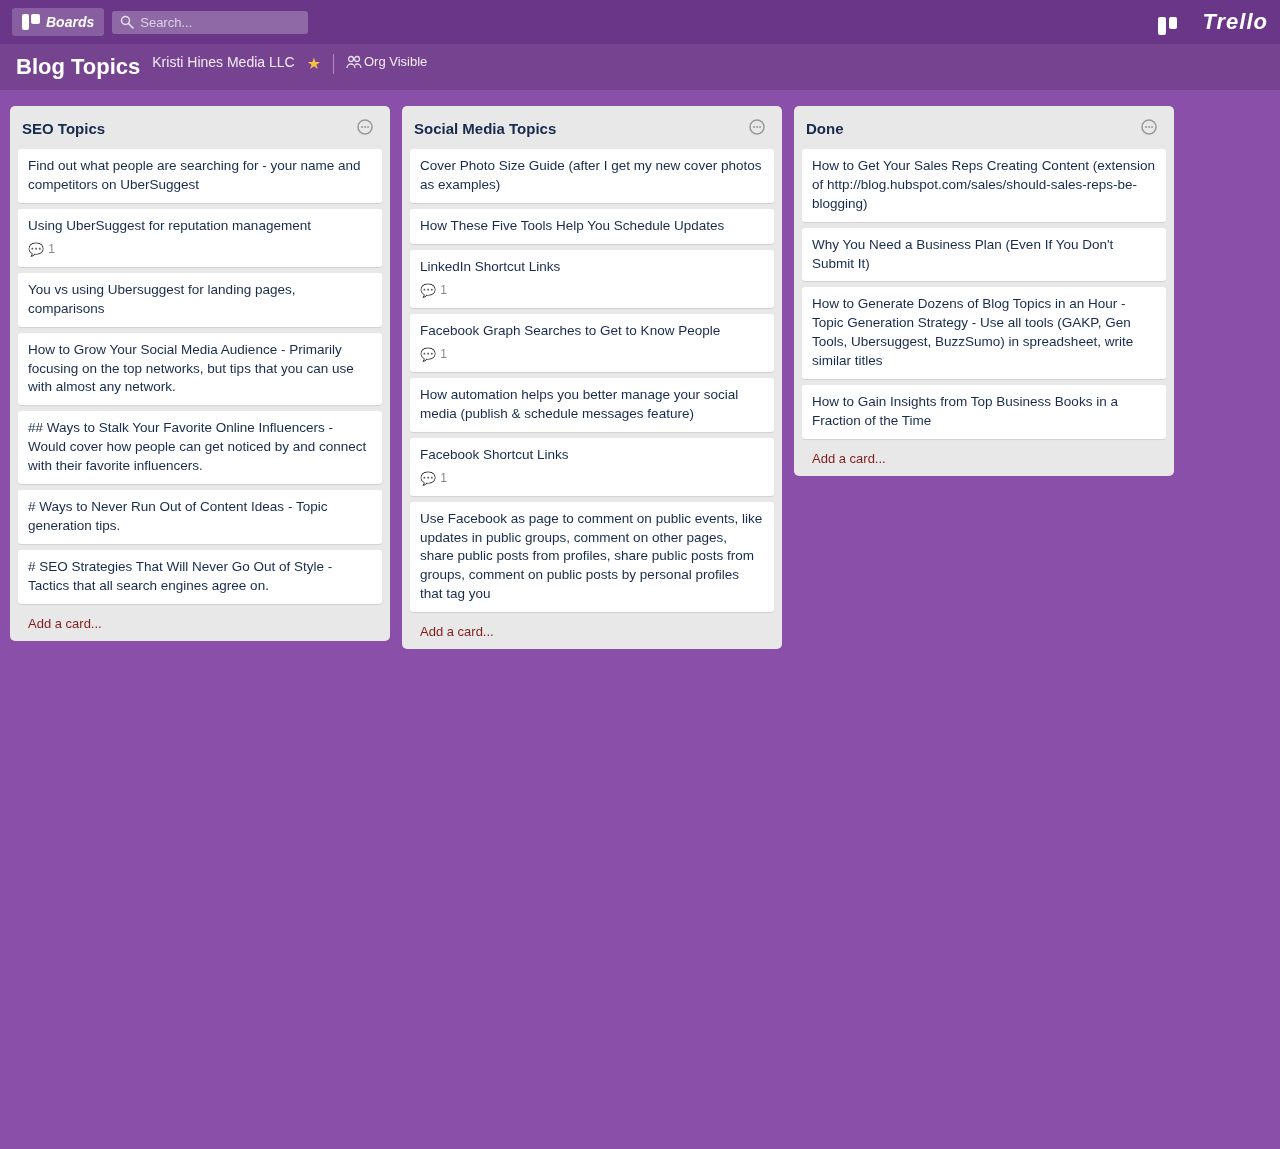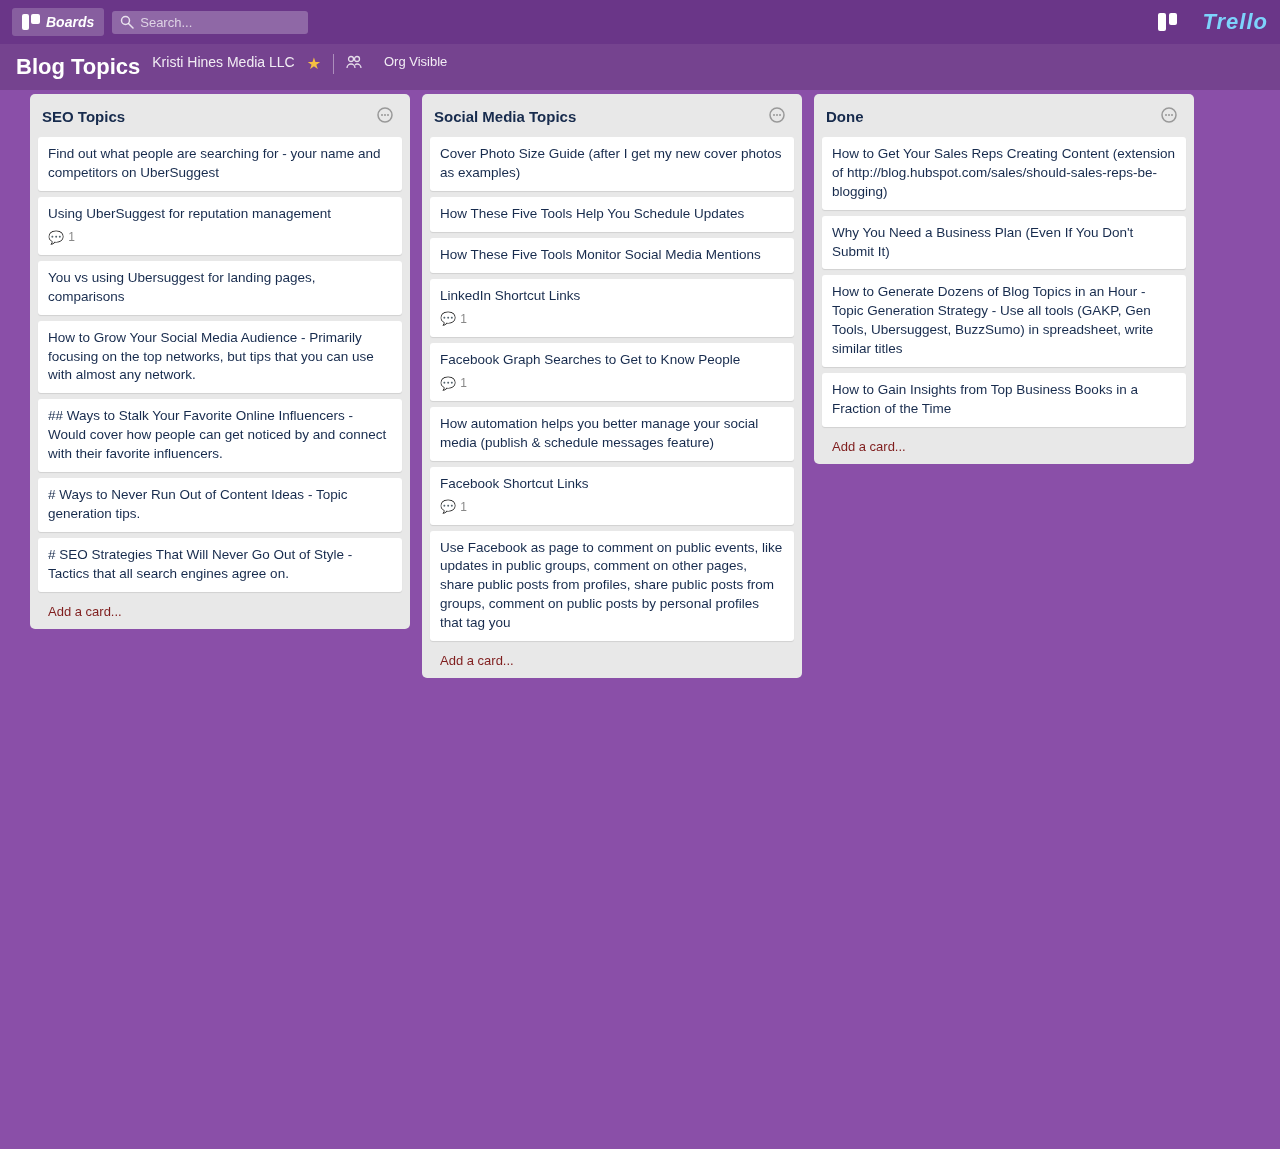--- a/index.html
+++ b/index.html
@@ -66,27 +66,27 @@
     .search-box input {
       background: transparent;
       border: none;
       outline: none;
       color: #fef9c3;
       font-size: 13px;
       width: 160px;
     }
     .search-box input::placeholder { color: rgba(255,255,255,0.7); }
     .trello-logo {
-      color: #7dd3fc;
+      color: #ffffff;
       font-size: 22px;
       font-style: italic;
       font-weight: 700;
       letter-spacing: 1px;
       display: flex;
-      align-items: center;
+      align-items: flex-end;
       gap: 22px;
     }
     .trello-logo-icon {
       display: inline-flex;
       width: 22px;
       height: 18px;
       gap: 3px;
     }
     .trello-logo-icon span {
       display: block;
@@ -124,33 +124,32 @@
       cursor: pointer;
     }
     .divider-v {
       width: 1px;
       height: 20px;
       background: rgba(255,255,255,0.4);
     }
     .org-visible {
       display: flex;
       align-items: center;
-      gap: 22px;
+      gap: 2px;
       color: #fff;
       font-size: 13px;
       opacity: 0.9;
     }
 
     
     .board-content {
-      padding: 4px 10px;
+      padding: 16px 10px;
       display: flex;
       gap: 12px;
       align-items: flex-start;
-      margin-left: 20px;
     }
 
     
     .list {
       background: #e8e8e8;
       border-radius: 5px;
       width: 380px;
       min-width: 380px;
       padding-bottom: 4px;
     }
@@ -280,21 +279,20 @@
         <span class="list-title">Social Media Topics</span>
         <button class="list-menu-btn"><svg width="18" height="18" viewBox="0 0 18 18" fill="none">
             <circle cx="9" cy="9" r="7" stroke="#999" stroke-width="1.5"></circle>
             <circle cx="6" cy="9" r="1" fill="#999"></circle>
             <circle cx="9" cy="9" r="1" fill="#999"></circle>
             <circle cx="12" cy="9" r="1" fill="#999"></circle>
           </svg></button>
       </div>
       <div class="card"><span>Cover Photo Size Guide (after I get my new cover photos as examples)</span></div>
       <div class="card"><span>How These Five Tools Help You Schedule Updates</span></div>
-      <div class="card"><span>How These Five Tools Monitor Social Media Mentions</span></div>
       <div class="card"><span>LinkedIn Shortcut Links</span><div class="card-meta">
           <span class="comment-icon">💬</span>
           <span>1</span>
         </div></div>
       <div class="card"><span>Facebook Graph Searches to Get to Know People</span><div class="card-meta">
           <span class="comment-icon">💬</span>
           <span>1</span>
         </div></div>
       <div class="card"><span>How automation helps you better manage your social media (publish &amp; schedule messages feature)</span></div>
       <div class="card"><span>Facebook Shortcut Links</span><div class="card-meta">

